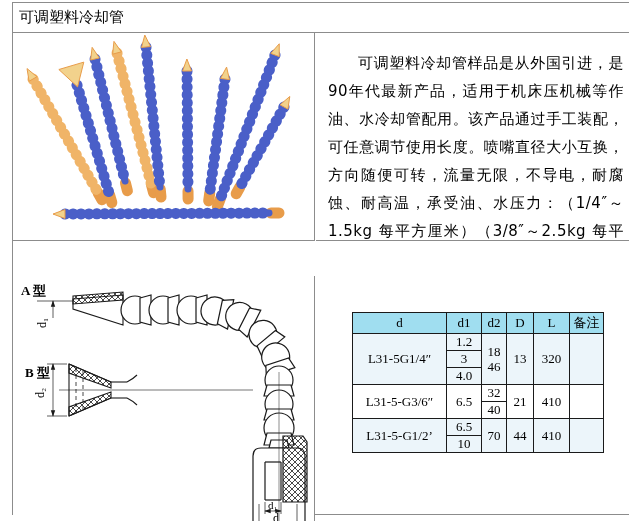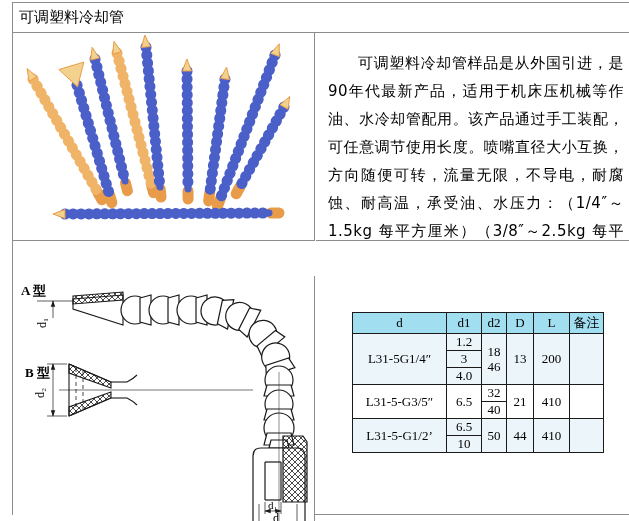--- a/index.html
+++ b/index.html
@@ -210,44 +210,44 @@
       <tr class="tint">
         <td rowspan="3">L31-5G1/4″</td>
         <td>1.2</td>
         <td rowspan="3">
               <div class="d2-stack">
                 <span>18</span>
                 <span>46</span>
               </div>
             </td>
         <td rowspan="3">13</td>
-        <td rowspan="3">200</td>
+        <td rowspan="3">320</td>
         <td rowspan="3"></td>
       </tr>
       <tr class="tint">
             <td>3</td>
           </tr>
       <tr class="tint">
             <td>4.0</td>
           </tr>
       <tr>
-        <td rowspan="2">L31-5-G3/5″</td>
+        <td rowspan="2">L31-5-G3/6″</td>
         <td rowspan="2">6.5</td>
         <td>32</td>
         <td rowspan="2">21</td>
         <td rowspan="2">410</td>
         <td rowspan="2"></td>
       </tr>
       <tr>
             <td>40</td>
           </tr>
       <tr class="tint">
         <td rowspan="2">L31-5-G1/2’</td>
         <td>6.5</td>
-        <td rowspan="2">50</td>
+        <td rowspan="2">70</td>
         <td rowspan="2">44</td>
         <td rowspan="2">410</td>
         <td rowspan="2"></td>
       </tr>
       <tr class="tint">
             <td>10</td>
           </tr>
     </tbody>
       </table>
   </div>

